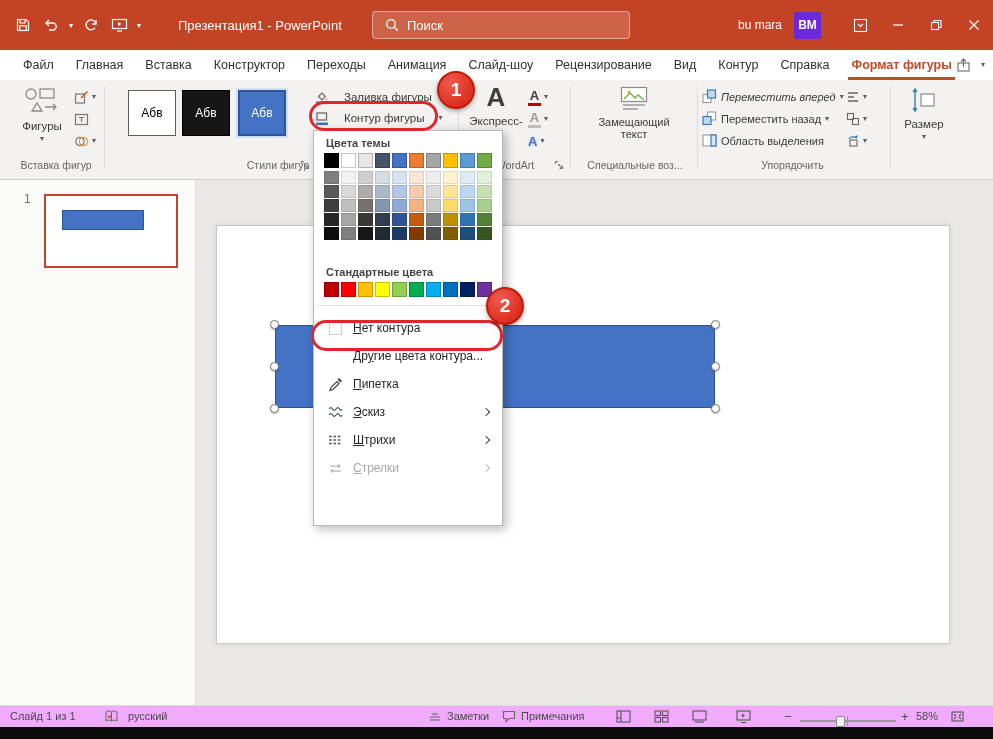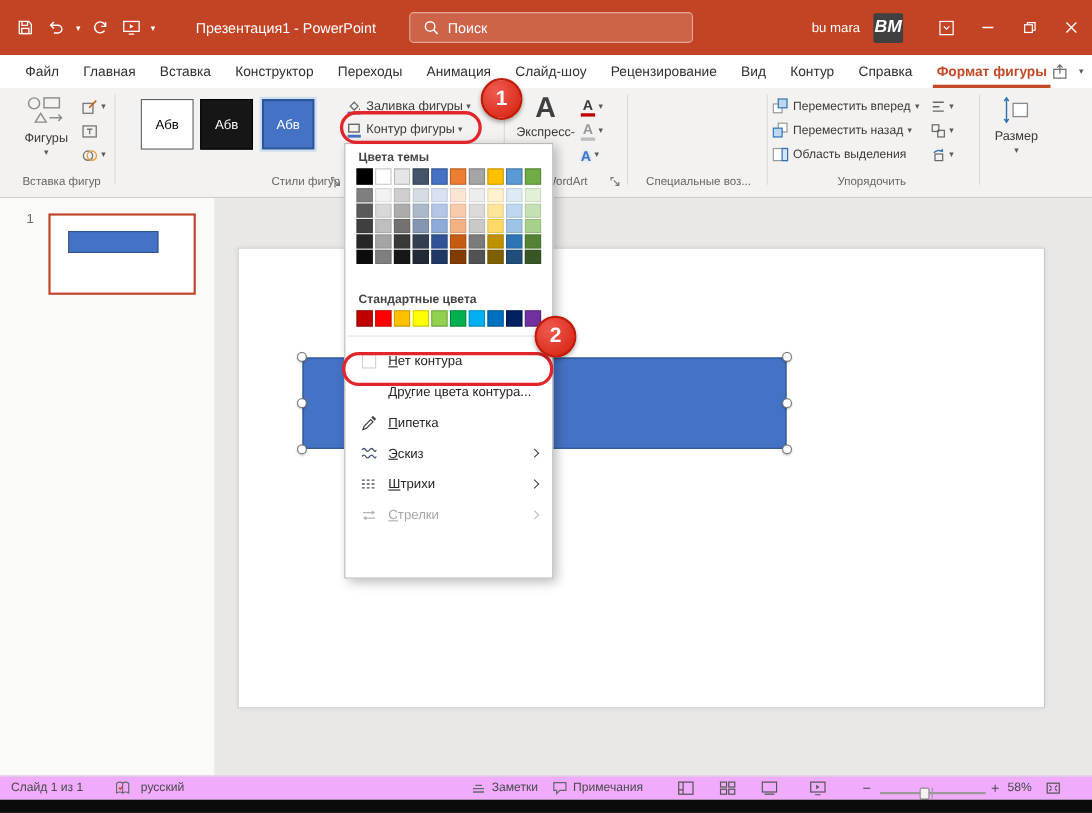--- a/index.html
+++ b/index.html
@@ -11,34 +11,34 @@
   }
   
   .titlebar { position:absolute; top:0; left:0; right:0; height:50px; background:#C34424; display:flex; align-items:center; color:#fff; }
   .qat { display:flex; align-items:center; margin-left:10px; gap:2px; }
   .tb-btn { width:26px; height:26px; display:flex; align-items:center; justify-content:center; border-radius:2px; }
   .tb-chev { font-size:8px; color:#fff; width:10px; text-align:center; }
   .tb-title { font-size:13px; margin-left:34px; white-space:nowrap; }
   .tb-search { position:absolute; left:372px; top:11px; width:258px; height:28px; background:rgba(255,255,255,.17); border:1px solid rgba(255,255,255,.45); border-radius:4px; display:flex; align-items:center; gap:8px; padding:0 12px; font-size:13px; color:#fff; }
   .tb-right { position:absolute; right:0; top:0; height:50px; display:flex; align-items:center; }
   .tb-user { font-size:12px; margin-right:12px; }
-  .tb-avatar { width:27px; height:27px; background:#404040; color:#fff; font-size:16px; font-weight:bold; display:flex; align-items:center; justify-content:center; border-radius:2px; margin-right:20px;font-style:italic; }
+  .tb-avatar { width:27px; height:27px; background:#6d28d9; color:#fff; font-size:12px; font-weight:bold; display:flex; align-items:center; justify-content:center; border-radius:2px; margin-right:20px; }
   .wc { width:38px; height:50px; display:flex; align-items:center; justify-content:center; }
   
   .tabsrow { position:absolute; top:50px; left:0; right:0; height:30px; background:#FFFFFF; display:flex; align-items:stretch; padding-left:12px; font-size:12.5px; color:#33302E; }
   .tab { padding:0 11px; display:flex; align-items:center; position:relative; white-space:nowrap; }
   .tab.active { color:#C24A26; font-weight:bold; }
   .tab.active::after { content:""; position:absolute; left:8px; right:8px; bottom:0; height:3px; background:#C24A26; }
   .tabs-right { position:absolute; right:8px; top:50px; height:30px; display:flex; align-items:center; gap:10px; }
   
   .ribbon { position:absolute; top:80px; left:0; right:0; height:100px; background:#F3F2F1; border-bottom:1px solid #D0CECB; font-size:11.5px; color:#3B3A39; }
   .gsep { position:absolute; top:6px; height:82px; width:1px; background:#DCDAD8; }
   .glabel { position:absolute; top:79px; font-size:10.5px; color:#696764; text-align:center; white-space:nowrap; }
   .chev { display:inline-block; font-size:8px; color:#5a5a5a; line-height:1; }
-  .rb-row { position:absolute; display:flex; align-items:center; gap:3px; height:18px; white-space:nowrap; }
+  .rb-row { position:absolute; display:flex; align-items:center; gap:14px; height:18px; white-space:nowrap; }
   .big-btn { position:absolute; display:flex; flex-direction:column; align-items:center; }
   .style-thumb { position:absolute; top:10px; width:48px; height:46px; border:1px solid #ABABAB; display:flex; align-items:center; justify-content:center; font-size:12px; background:#fff; }
   .style-thumb.black { background:#161616; color:#fff; border-color:#000; }
   .style-thumb.white { background:#fff; color:#000; border-color:#5f5f5f; }
   .style-thumb.blue { background:#4472C4; color:#fff; border:2px solid #2B579A; outline:2px solid #CFE0F3; }
   .mini-col-item { position:absolute; display:flex; align-items:center; gap:3px; height:18px; }
   .waA { font-size:13px; font-weight:bold; line-height:1; }
   .bigA { font-size:26px; font-weight:bold; color:#3F3F3F; line-height:1; }
   .launcher { position:absolute; width:14px; height:14px; display:flex; align-items:center; justify-content:center; }
   .arr-row { position:absolute; display:flex; align-items:center; gap:4px; height:17px; font-size:11px; }
@@ -277,23 +277,33 @@
       <span class="chev">▾</span>
     </div>
     <div class="glabel" style="left:460px; width:110px;">WordArt</div>
     <div class="launcher" style="left:552px; top:78px;">
       <svg width="10" height="10" viewBox="0 0 10 10">
           <path d="M1.5 4V1.5H4" fill="none" stroke="#777" stroke-width="1.1"></path>
           <path d="M4 4l4.5 4.5M8.5 5.5v3h-3" fill="none" stroke="#777" stroke-width="1.1"></path>
         </svg>
     </div>
 
+    <div class="big-btn" style="left:596px; top:6px; width:76px;">
+      <svg width="28" height="26" viewBox="0 0 28 26">
+          <rect x="1.5" y="1.5" width="25" height="14" fill="#fff" stroke="#8a8a8a" stroke-width="1.2"></rect>
+          <path d="m4 13 6-6 5 5 3-3 6 5" fill="none" stroke="#70AD47" stroke-width="1.3"></path>
+          <circle cx="9" cy="6" r="1.6" fill="#E0A040"></circle>
+          <path d="M3 19h22M3 23h15" stroke="#999" stroke-width="1.4"></path>
+        </svg>
+      <span style="margin-top:4px; font-size:11px;">Замещающий</span>
+      <span style="font-size:11px;">текст</span>
+    </div>
     <div class="glabel" style="left:575px; width:120px;">Специальные воз...</div>
 
-    <div class="arr-row" style="left:702px; top:8px;">
+    <div class="arr-row" style="left:702px; top:8px;font-style:italic;">
       <svg width="15" height="15" viewBox="0 0 15 15">
           <rect x="1" y="5.5" width="8" height="8" fill="#fff" stroke="#999" stroke-width="1.1"></rect>
           <rect x="5.5" y="1" width="8" height="8" fill="#BDD7EE" stroke="#2E74B5" stroke-width="1.1"></rect>
         </svg>
       <span>Переместить вперед</span>
       <span class="chev">▾</span>
     </div>
     <div class="arr-row" style="left:702px; top:30px;">
       <svg width="15" height="15" viewBox="0 0 15 15">
           <rect x="5.5" y="1" width="8" height="8" fill="#fff" stroke="#999" stroke-width="1.1"></rect>

